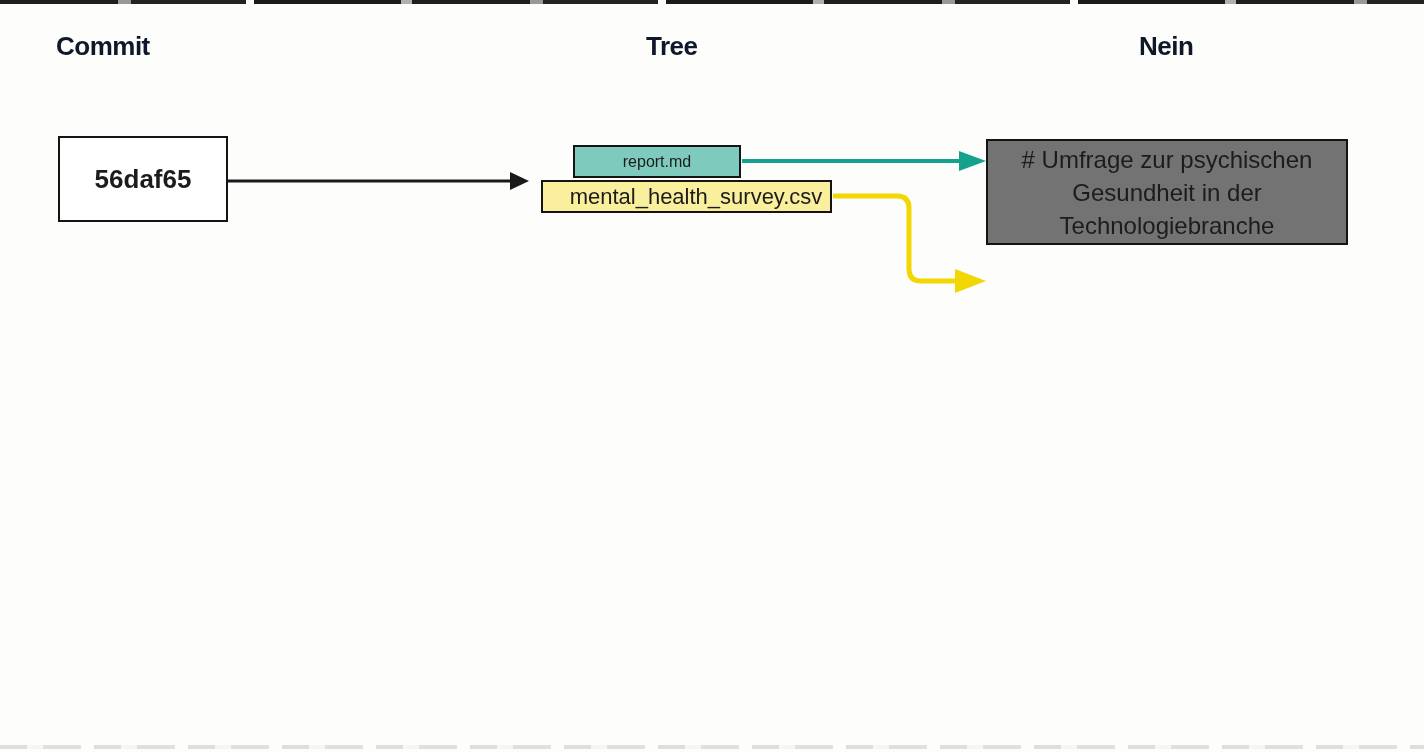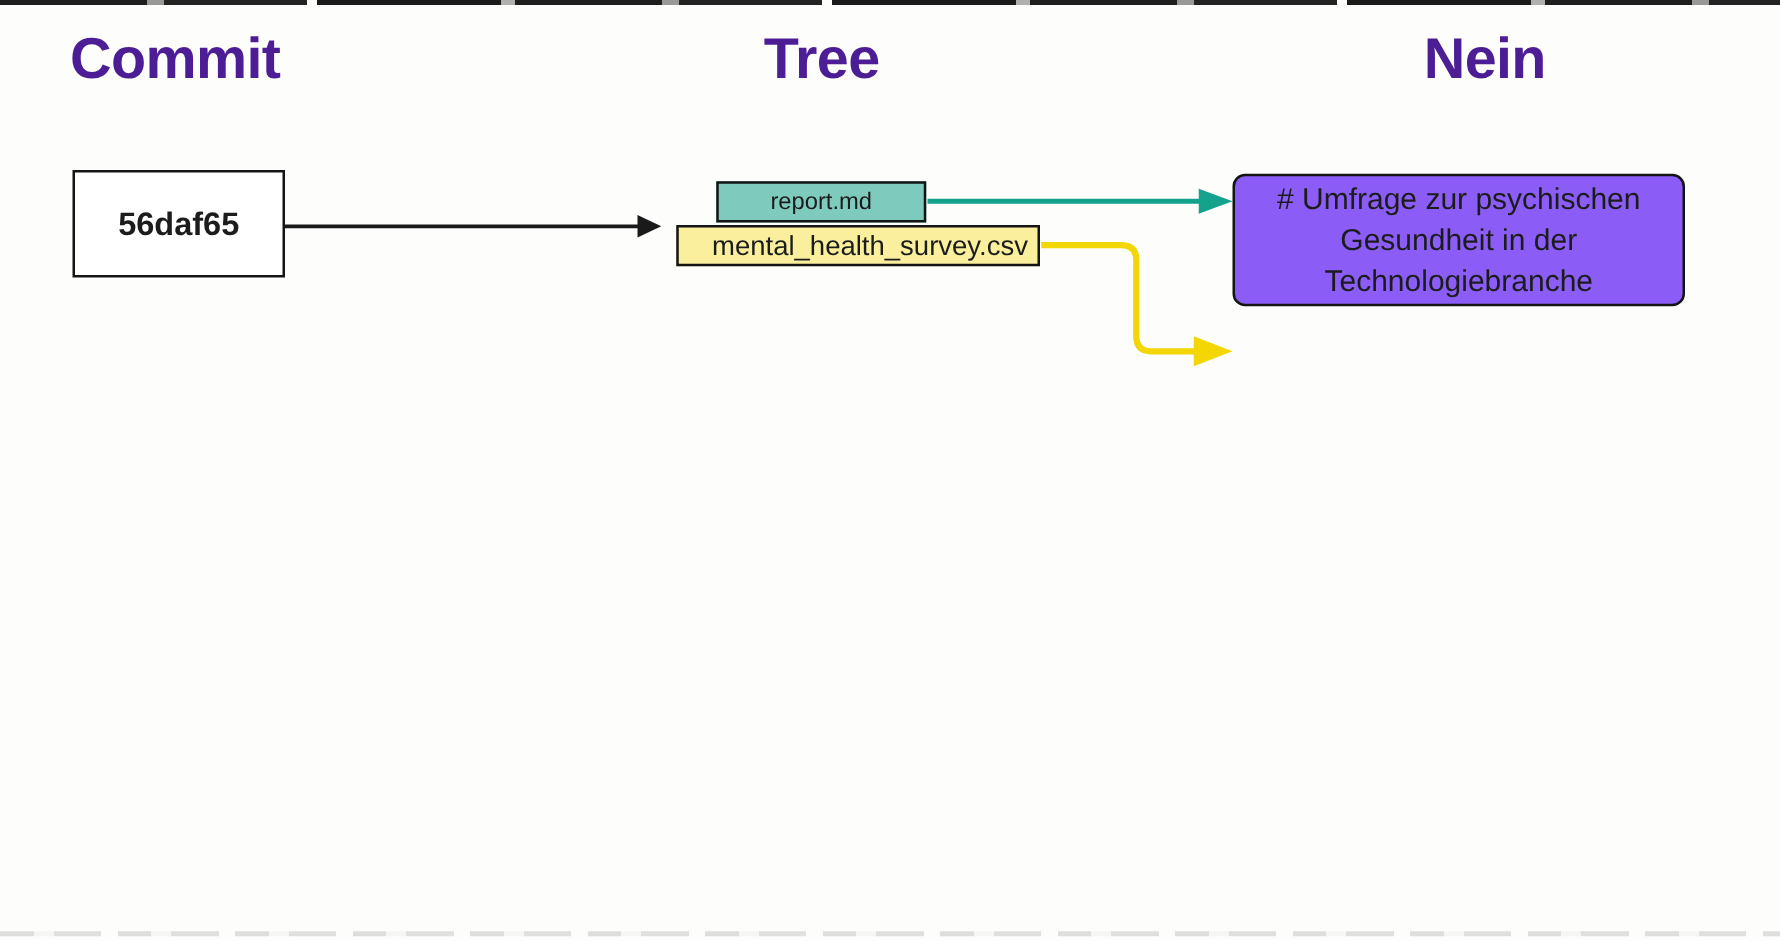--- a/index.html
+++ b/index.html
@@ -31,46 +31,46 @@
     position: absolute; left: 0; top: 745px; width: 1424px; height: 4px;
     background:
       repeating-linear-gradient(90deg,
         rgba(150,150,148,.30) 0 27px, rgba(190,190,188,.12) 27px 43px,
         rgba(140,140,138,.26) 43px 81px, rgba(255,255,255,0) 81px 94px);
   }
 
   .heading {
     position: absolute;
     top: 24px;
-    font-size: 46px;
+    font-size: 26px;
     font-weight: 700;
     letter-spacing: -0.5px;
-    color: #4c1d95;
+    color: #0f172a;
     line-height: 44px;
     white-space: nowrap;
   }
   .h-commit { left: 56px; }
-  .h-tree   { left: 611px; }
+  .h-tree   { left: 646px; }
   .h-blob   { left: 1139px; }
 
   .node {
     position: absolute;
     border: 2px solid #141414;
     background: #ffffff;
     display: flex;
     flex-direction: column;
     align-items: center;
     justify-content: center;
     text-align: center;
   }
   .commit-node { left: 58px; top: 136px; width: 170px; height: 86px; }
   .commit-node .hash { font-size: 26px; font-weight: 700; line-height: 33px; white-space: nowrap; }
   .commit-node .msg  { font-size: 25px; font-weight: 400; line-height: 30px; white-space: nowrap; }
 
-  .tree-entry { height: 33px; font-size: 19px; line-height: 29px; white-space: nowrap; }
+  .tree-entry { height: 33px; font-size: 16px; line-height: 29px; white-space: nowrap; }
   .tree-report { left: 573px; top: 145px; width: 168px; }
   .tree-survey { left: 541px; top: 180px; width: 291px; font-size: 22px; }
 
   .blob-box { left: 986px; width: 362px; font-size: 24px; padding: 2px 10px; }
   .blob-report { top: 139px; height: 106px; line-height: 33px; }
   .blob-survey { top: 243px; height: 73px;  line-height: 32px; }
 
   .connectors {
     position: absolute; left: 0; top: 0;
     width: 1424px; height: 752px;
@@ -101,18 +101,18 @@
   </svg>
 
   <div class="node commit-node">
     <div class="hash">56daf65</div>
   </div>
 
   <div class="node tree-entry tree-report" style="background-color: rgb(126, 203, 190);">report.md</div>
 
   <div class="node tree-entry tree-survey" style="background-color: rgb(249, 239, 156); padding-left: 19px;">mental_health_survey.csv</div>
 
-  <div class="node blob-box blob-report" style="background-color: #8b5cf6; border-radius: 10px;"># Umfrage zur psychischen Gesundheit in der Technologiebranche</div>
+  <div class="node blob-box blob-report" style="background-color: #737373;"># Umfrage zur psychischen Gesundheit in der Technologiebranche</div>
 
 
   <div class="edge-bottom"></div>
 
 </div>
 
 </body></html>

